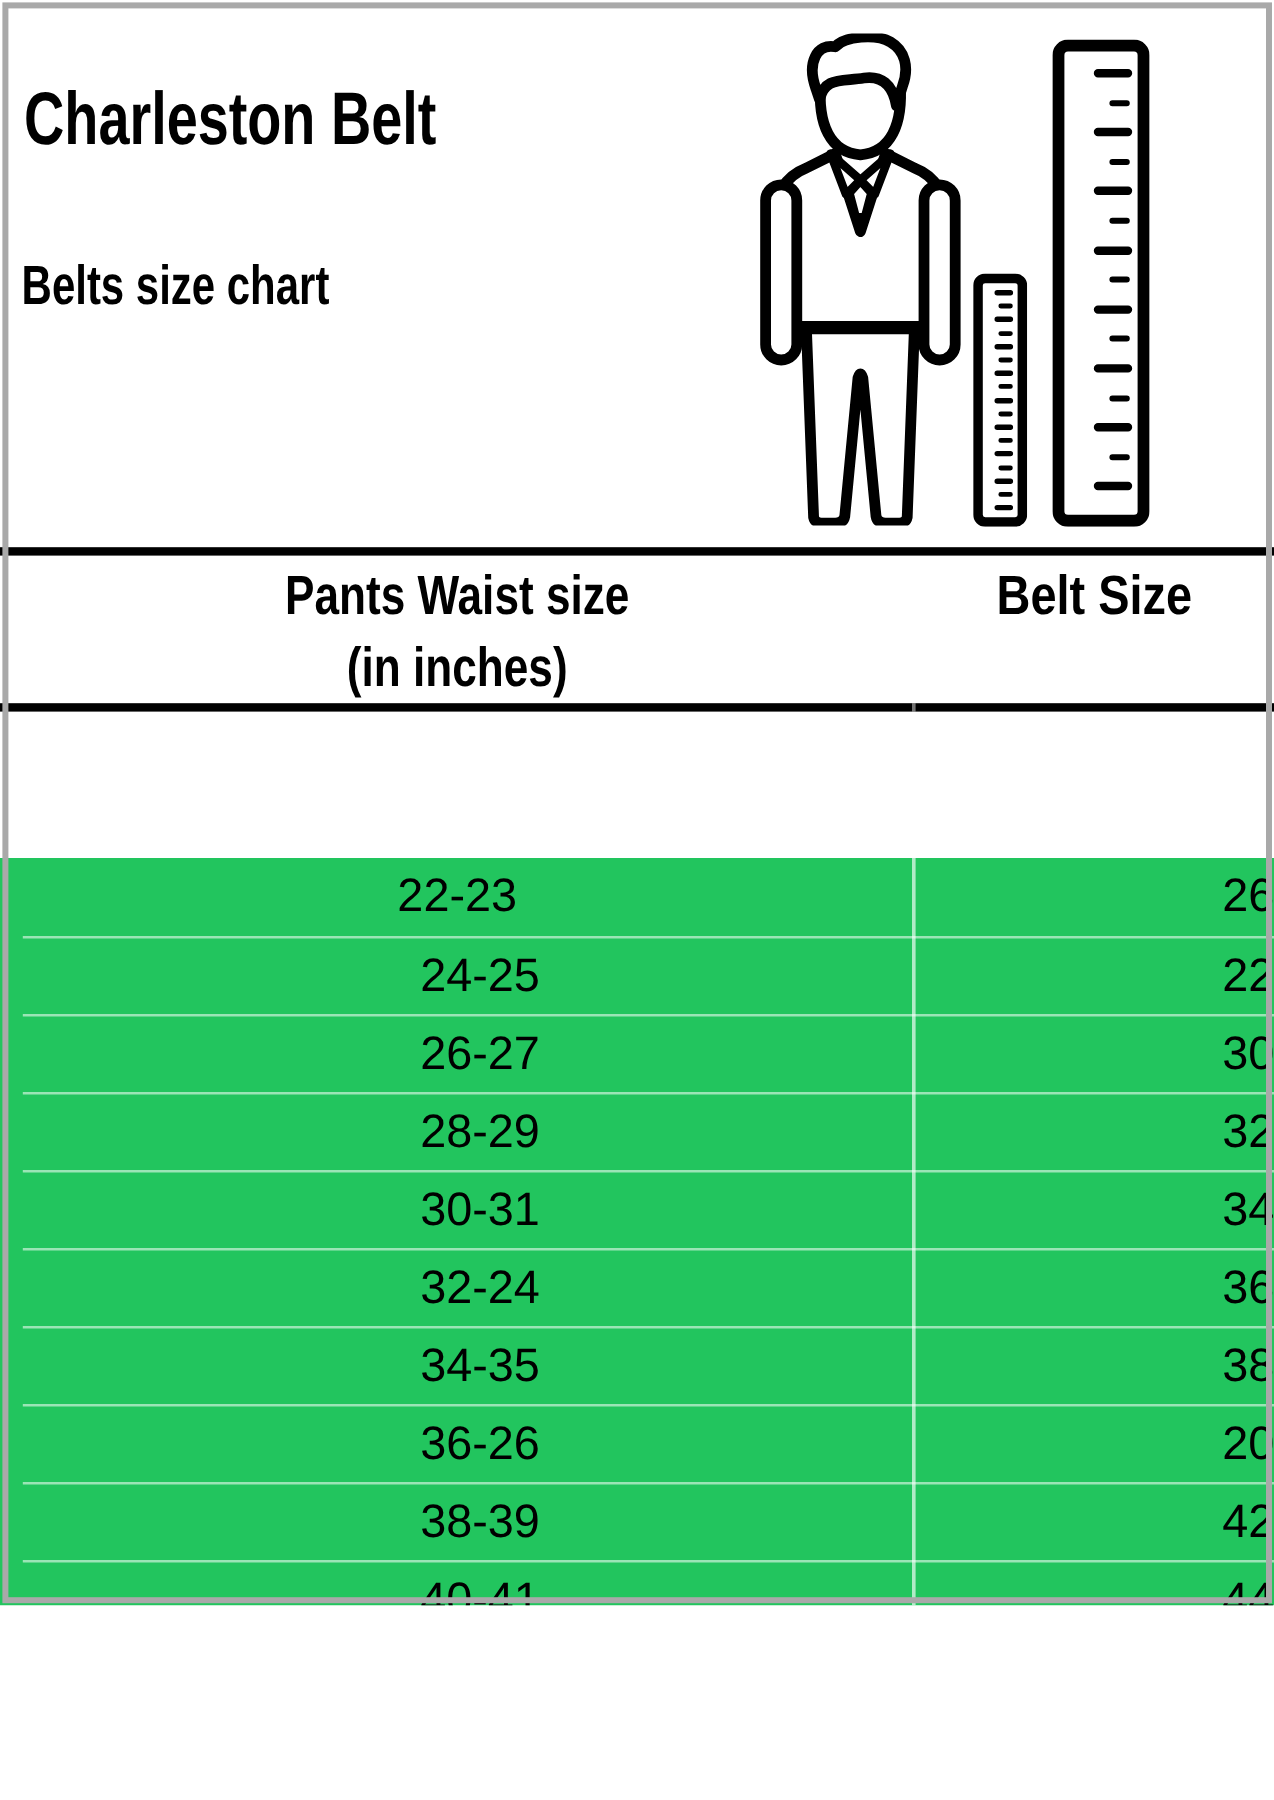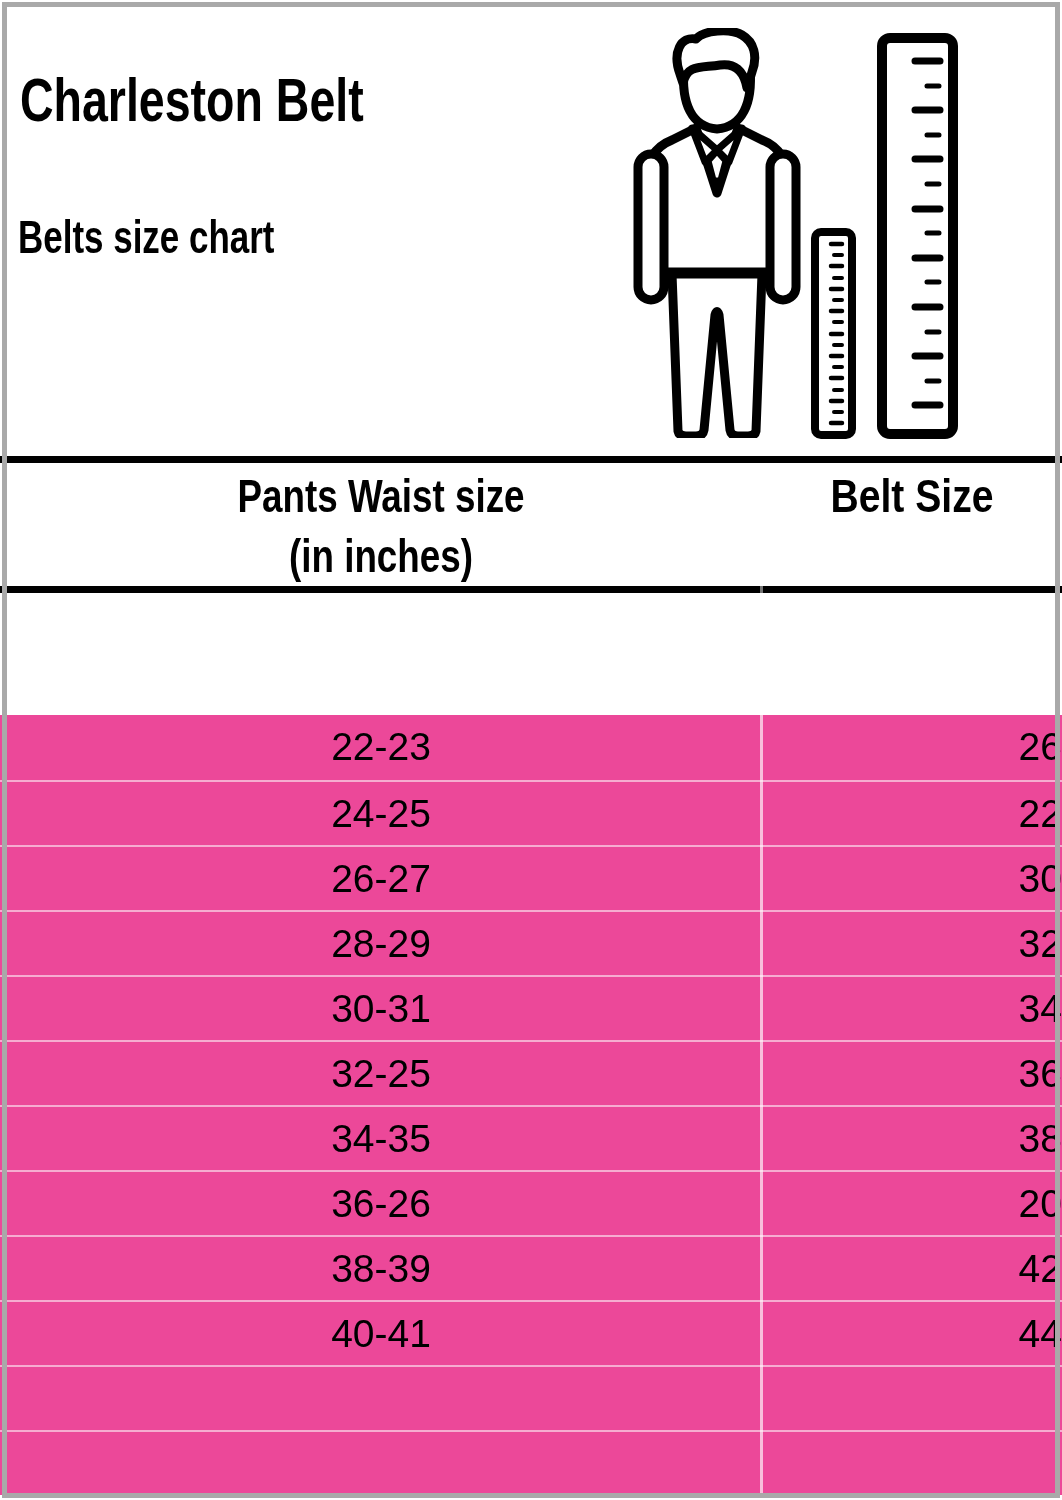--- a/index.html
+++ b/index.html
@@ -1,17 +1,17 @@
 <!DOCTYPE html>
 <html><head>
 <meta charset="utf-8">
 <style>
   html,body{margin:0;padding:0;background:#fff;}
   .page{
-    position:relative;width:1062px;height:1500px;background:#ffffff;
+    position:relative;width:1062px;height:1338px;background:#ffffff;
     font-family:"Liberation Sans",sans-serif;color:#000;overflow:hidden;
   }
   .frame{
     position:absolute;left:2px;top:2px;right:2px;bottom:2px;
     border:5px solid #a9a9a9;pointer-events:none;z-index:60;
   }
   .title{
     position:absolute;left:20px;top:69px;font-size:62px;font-weight:bold;
     line-height:62px;white-space:nowrap;transform:scaleX(0.75);transform-origin:left top;
   }
@@ -31,31 +31,31 @@
     position:absolute;left:0;top:466px;width:762px;text-align:center;
     font-size:46px;font-weight:bold;transform:scaleX(0.8);transform-origin:center top;
   }
   .thead-left div{height:60px;line-height:60px;}
   .thead-right{
     position:absolute;left:762px;top:466px;width:300px;height:60px;line-height:60px;
     text-align:center;font-size:46px;font-weight:bold;transform:scaleX(0.85);transform-origin:center top;
   }
   .band{
     position:absolute;left:0;top:715px;width:1062px;height:780px;
-    background:#ec4899;z-index:1;
+    background:#22c55e;z-index:1;
   }
   .vdivider{
     position:absolute;left:760px;top:0;width:3px;height:100%;
     background:rgba(255,255,255,0.65);z-index:2;
   }
   .row{
     position:relative;display:flex;height:65px;box-sizing:border-box;z-index:3;
     font-size:39px;
   }
-  .row + .row{border-top:2px solid rgba(255,255,255,0.55);}
+  .row + .row{border-top:2px solid rgba(255,255,255,0.55);margin-left:19px;}
   .cell-l{width:762px;text-align:center;line-height:63px;}
   .cell-r{flex:1;text-align:right;line-height:63px;}
   svg .ink{stroke:#000;fill:#fff;}
 </style>
 </head>
 <body>
 
 <div class="page">
 
   <div class="title">Charleston Belt</div>
@@ -121,21 +121,21 @@
     </div>
     <div class="row">
       <div class="cell-l">28-29</div>
       <div class="cell-r">32</div>
     </div>
     <div class="row">
       <div class="cell-l">30-31</div>
       <div class="cell-r">34</div>
     </div>
     <div class="row">
-      <div class="cell-l">32-25</div>
+      <div class="cell-l">32-24</div>
       <div class="cell-r">36</div>
     </div>
     <div class="row">
       <div class="cell-l">34-35</div>
       <div class="cell-r">38</div>
     </div>
     <div class="row">
       <div class="cell-l">36-26</div>
       <div class="cell-r">20</div>
     </div>

